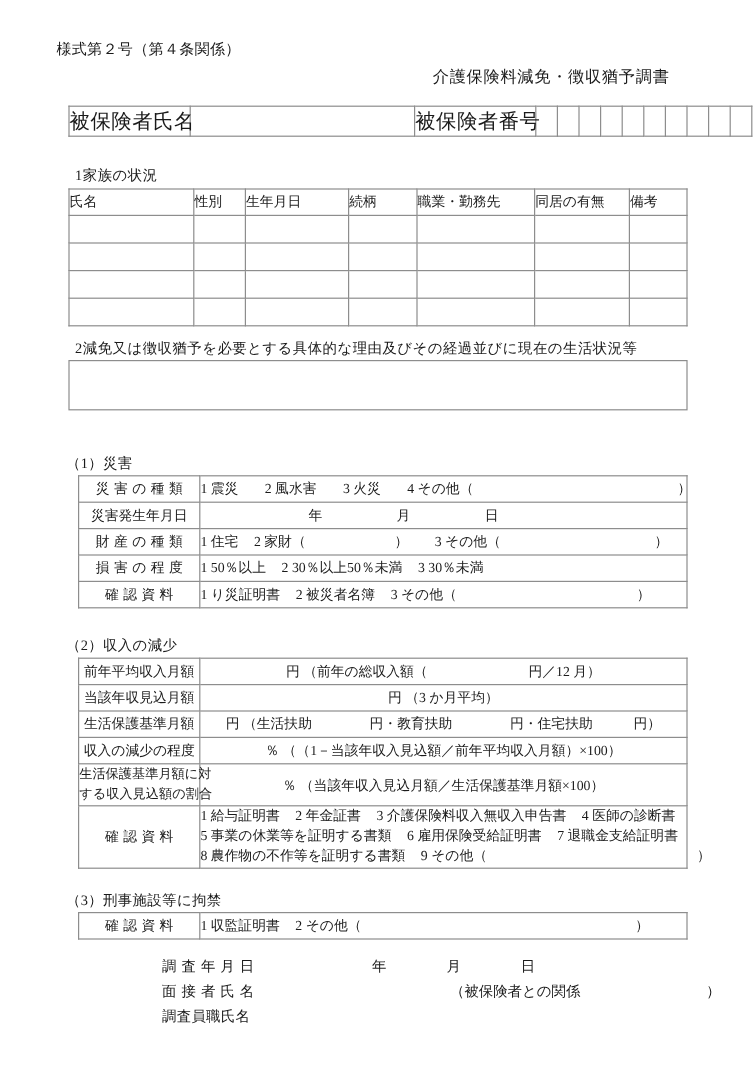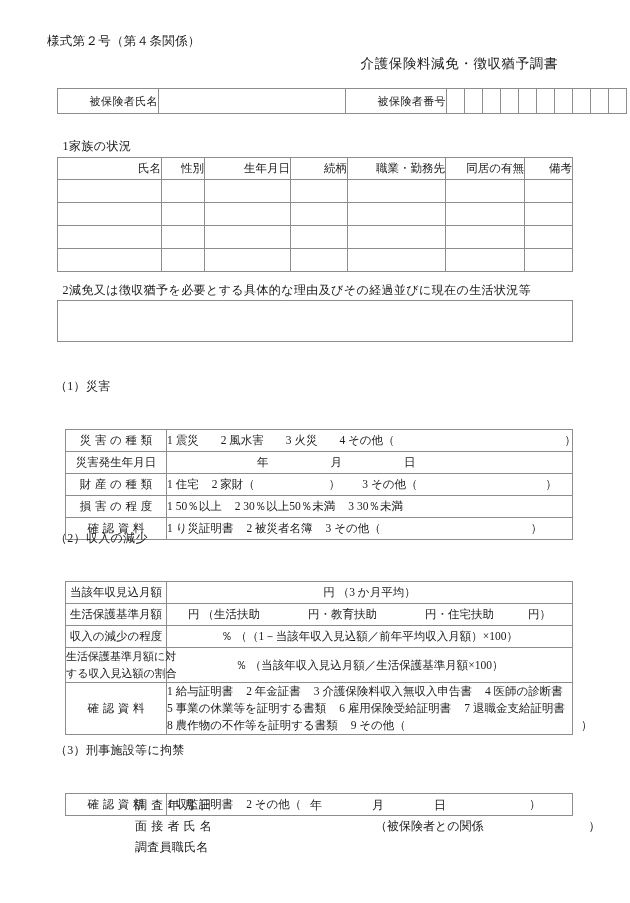--- a/index.html
+++ b/index.html
@@ -58,21 +58,21 @@
   
   .insured-table {
     position: absolute;
     left: 57px;
     top: 88px;
     width: 516px;
   }
   .insured-table td { height: 24px; }
   .cell-label {
     text-align: right;
-    font-size: 11px;
+    font-size: 17px;
     letter-spacing: 0.4px;
     white-space: nowrap;
   }
   .num-box { width: 17px; }
 
   
   .sec-head {
     position: absolute;
     font-size: 12px;
     letter-spacing: 0.4px;
@@ -89,42 +89,41 @@
 
   
   .family-table {
     position: absolute;
     left: 57px;
     top: 157px;
     width: 516px;
   }
   .family-table td {
     height: 22px;
-    text-align: right;
+    text-align: left;
     font-size: 11.5px;
   }
   .family-table tr.head td { height: 21px; }
 
   
   .reason-box {
     position: absolute;
     left: 57px;
     top: 300px;
     width: 516px;
     height: 42px;
     border: 1px solid #8d8d8d;
     box-sizing: border-box;
   }
 
   
   .crit-table {
     position: absolute;
     left: 65px;
     width: 508px;
-    margin-top: 33px;
   }
   .crit-table td { font-size: 11.5px; }
   .lbl {
     width: 100px;
     text-align: center;
     padding: 0 5px;
     white-space: nowrap;
   }
   .lbl .sp { letter-spacing: 0.32em; display: inline-block; text-indent: 0.32em; }
   .val {
@@ -285,20 +284,26 @@
         <span>1 り災証明書</span><span class="g2"></span><span>2 被災者名簿</span><span class="g2"></span><span>3 その他（</span><span style="display:inline-block;width:150px;"></span><span>）</span>
       </td>
     </tr>
   </tbody>
     </table>
 
   <div class="subsec-head" style="left:55px; top:530px;">（2）収入の減少</div>
 
   <table class="grid crit-table" style="top:548px;">
     <tbody>
+        <tr class="r">
+      <td class="lbl">前年平均収入月額</td>
+      <td class="val center">
+        <span>円 （前年の総収入額（</span><span style="display:inline-block;width:84px;"></span><span>円／12 月）</span>
+      </td>
+    </tr>
     <tr class="r">
       <td class="lbl">当該年収見込月額</td>
       <td class="val center">円 （3 か月平均）</td>
     </tr>
     <tr class="r">
       <td class="lbl">生活保護基準月額</td>
       <td class="val center">
         <span>円 （生活扶助</span><span class="g5"></span><span>円・教育扶助</span><span class="g5"></span><span>円・住宅扶助</span><span class="g4"></span><span>円）</span>
       </td>
     </tr>

